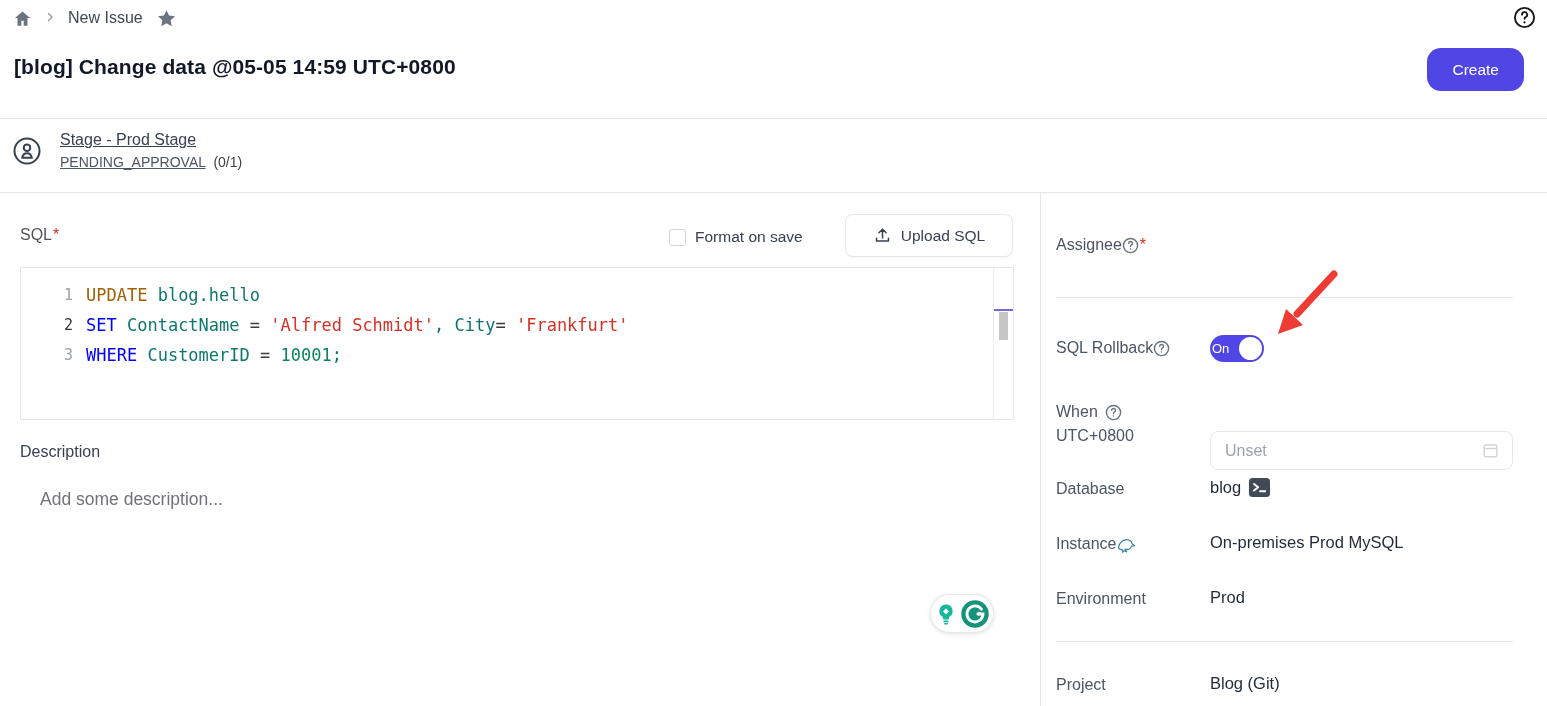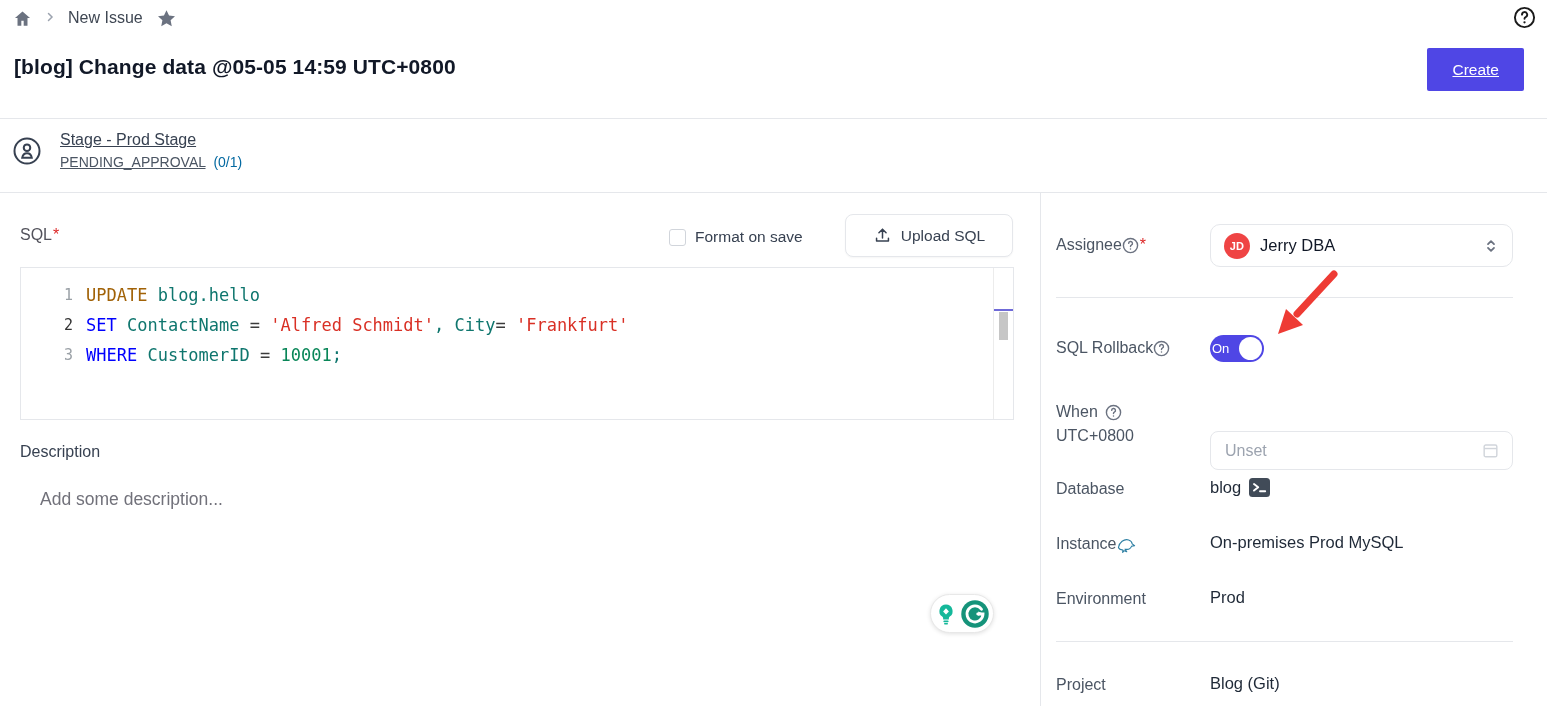--- a/index.html
+++ b/index.html
@@ -9,33 +9,33 @@
 
   
   .crumbs { position:absolute; top:5px; left:13px; display:flex; align-items:center; gap:10px; height:26px; }
   .crumb-text { font-size:16px; color:#3f4753; }
   .crumb-sep { color:#9ca3af; font-size:15px; margin:0 2px; transform:translateY(-1px); }
   .help-top { position:absolute; top:6px; right:11px; width:23px; height:23px; cursor:pointer; }
 
   
   .page-title { position:absolute; top:55px; left:14px; font-size:21px; font-weight:700; color:#111827; letter-spacing:.1px; }
   .create-btn { position:absolute; top:48px; right:23px; height:43px; padding:0 25px;
-    background:#4f46e5; color:#fff; font-size:15.5px; border:none; border-radius:2px;
-    display:flex; align-items:center; cursor:pointer; font-family:inherit;text-decoration:underline; }
+    background:#4f46e5; color:#fff; font-size:15.5px; border:none; border-radius:14px;
+    display:flex; align-items:center; cursor:pointer; font-family:inherit; }
 
   .hdiv { position:absolute; left:0; width:1547px; height:1px; background:#e5e7eb; }
   .vdiv-main { position:absolute; left:1040px; top:193px; width:1px; height:513px; background:#e5e7eb; }
 
   
   .stage { position:absolute; top:131px; left:12px; display:flex; align-items:center; gap:18px; }
   .stage-links { display:flex; flex-direction:column; gap:5px; }
   .stage-name { font-size:16px; color:#374151; text-decoration:underline; cursor:pointer; }
   .stage-status-line { font-size:14px; color:#4b5563; }
   .stage-status { text-decoration:underline; cursor:pointer; }
-  .stage-count { color:#0369a1; margin-left:4px; }
+  .stage-count { color:#404040; margin-left:4px; }
 
   
   .sql-label { position:absolute; top:226px; left:20px; font-size:16px; color:#52525b; }
   .req { color:#dc2626; margin-left:1px; }
   .format-save { position:absolute; top:228px; left:669px; display:flex; align-items:center; gap:9px; cursor:pointer; }
   .checkbox { width:17px; height:17px; border:1px solid #d1d5db; border-radius:3px; background:#fff; }
   .format-save-label { font-size:15.5px; color:#374151; }
   .upload-btn { position:absolute; top:214px; left:845px; width:168px; height:43px;
     background:#fff; border:1px solid #e5e7eb; border-radius:8px; box-shadow:0 1px 2px rgba(0,0,0,.04);
     display:flex; align-items:center; justify-content:center; gap:9px; cursor:pointer;
@@ -211,29 +211,20 @@
     <span>Assignee</span>
     <span style="display:flex;">
       <svg width="17" height="17" viewBox="0 0 24 24" fill="none" stroke="#6b7280" stroke-width="2">
           <circle cx="12" cy="12" r="10"></circle>
           <path d="M9.4 9a2.7 2.7 0 1 1 3.8 2.5c-.9.4-1.2 1-1.2 1.9" stroke-linecap="round"></path>
           <circle cx="12" cy="17" r="1.1" fill="#6b7280" stroke="none"></circle>
         </svg>
     </span>
     <span class="req">*</span>
   </div>
-  <div class="assignee-select">
-    <span class="avatar">JD</span>
-    <span class="assignee-name">Jerry DBA</span>
-    <span style="display:flex;">
-      <svg width="18" height="18" viewBox="0 0 24 24" fill="none" stroke="#6b7280" stroke-width="2.4" stroke-linecap="round" stroke-linejoin="round">
-          <path d="M8 9.5L12 5.5l4 4M8 14.5l4 4 4-4"></path>
-        </svg>
-    </span>
-  </div>
 
   <div class="sb-div" style="top:297px;"></div>
 
   <div class="sb-label" style="top:339px;">
     <span>SQL Rollback</span>
     <span style="display:flex;">
       <svg width="17" height="17" viewBox="0 0 24 24" fill="none" stroke="#6b7280" stroke-width="2">
           <circle cx="12" cy="12" r="10"></circle>
           <path d="M9.4 9a2.7 2.7 0 1 1 3.8 2.5c-.9.4-1.2 1-1.2 1.9" stroke-linecap="round"></path>
           <circle cx="12" cy="17" r="1.1" fill="#6b7280" stroke="none"></circle>

